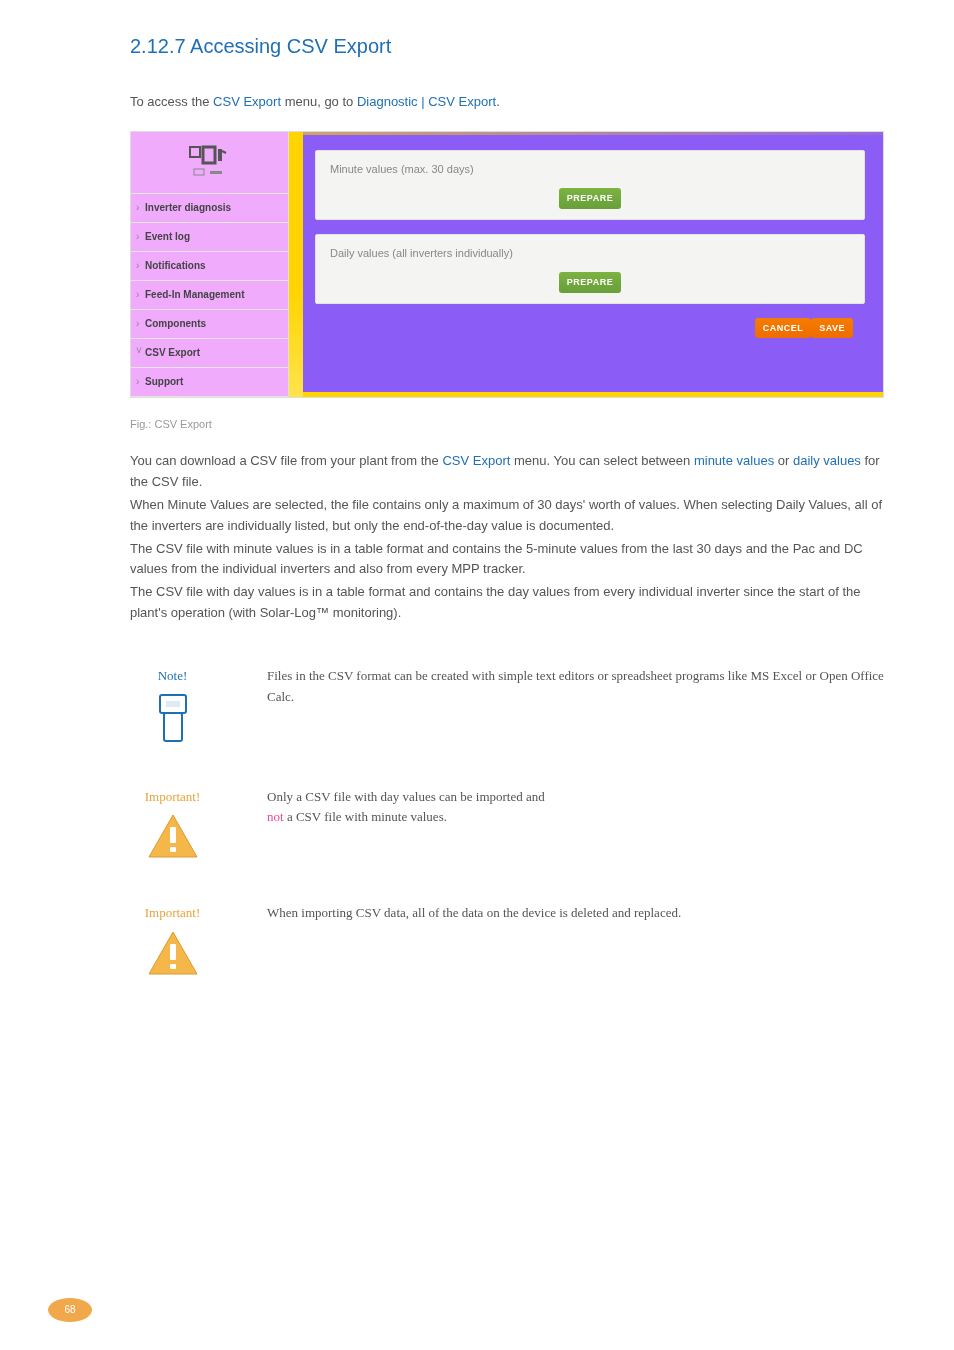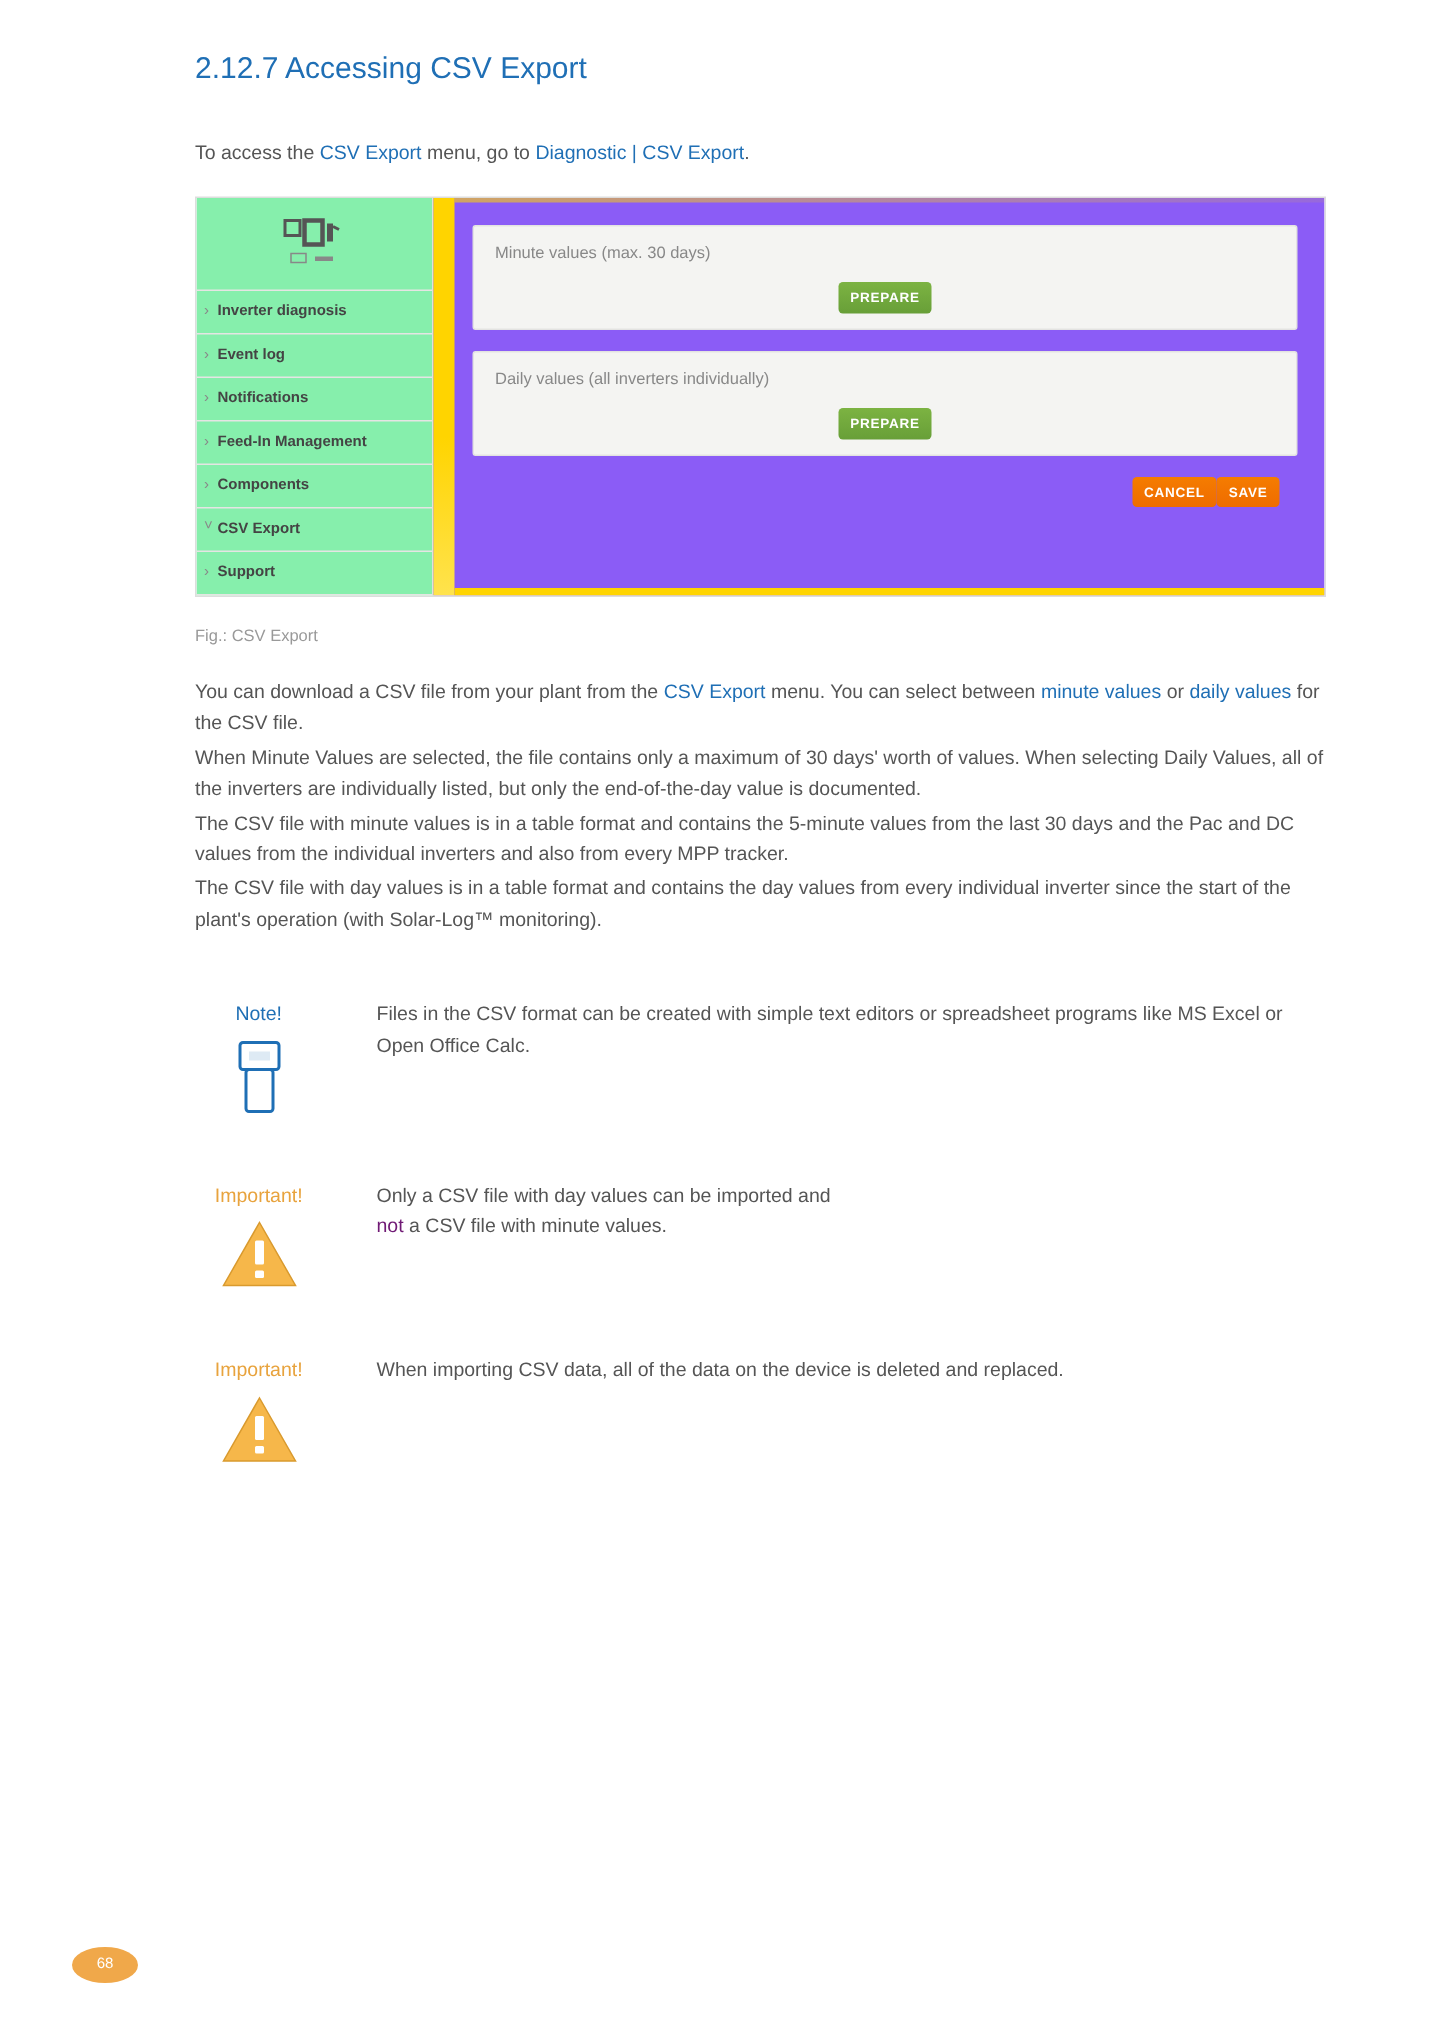--- a/index.html
+++ b/index.html
@@ -40,21 +40,21 @@
     .screenshot {
       border: 1px solid #ddd;
       background: #fff;
       display: flex;
       position: relative;
       overflow: hidden;
       margin-bottom: 18px;
     }
     .ss-sidebar {
       width: 158px;
-      background: #86efac;
+      background: #f0abfc;
       border-right: 1px solid #e0e0de;
       font-size: 10px;
       color: #333;
     }
     .ss-logo {
       height: 62px;
       display: flex;
       align-items: center;
       justify-content: center;
       border-bottom: 1px solid #e5e5e3;
@@ -147,41 +147,42 @@
       margin-bottom: 18px;
     }
     .body-para {
       color: #555;
       margin-bottom: 2px;
     }
     .body-para .hl { color: #1f6fb5; }
     .para-block { margin-bottom: 2px; }
     .callout {
       display: flex;
-      gap: 12px;
+      gap: 28px;
       margin-top: 42px;
       align-items: flex-start;
+      font-family: Liberation Serif, serif;
     }
     .callout-left {
       width: 85px;
       text-align: center;
       flex-shrink: 0;
     }
     .callout-label {
       font-size: 13px;
       margin-bottom: 4px;
     }
     .callout-label.note { color: #1f6fb5; }
     .callout-label.important { color: #e8a33d; }
     .callout-body {
       color: #555;
       padding-top: 0;
       margin-left: 24px;
     }
-    .callout-body .hl { color: #701a75; text-align: right; }
+    .callout-body .hl { color: #ec4899; text-align: right; }
     .page-num {
       position: absolute;
       bottom: 28px;
       left: 48px;
       width: 44px;
       height: 24px;
       border-radius: 50%;
       background: #f0a84a;
       color: #fff;
       font-size: 10px;

